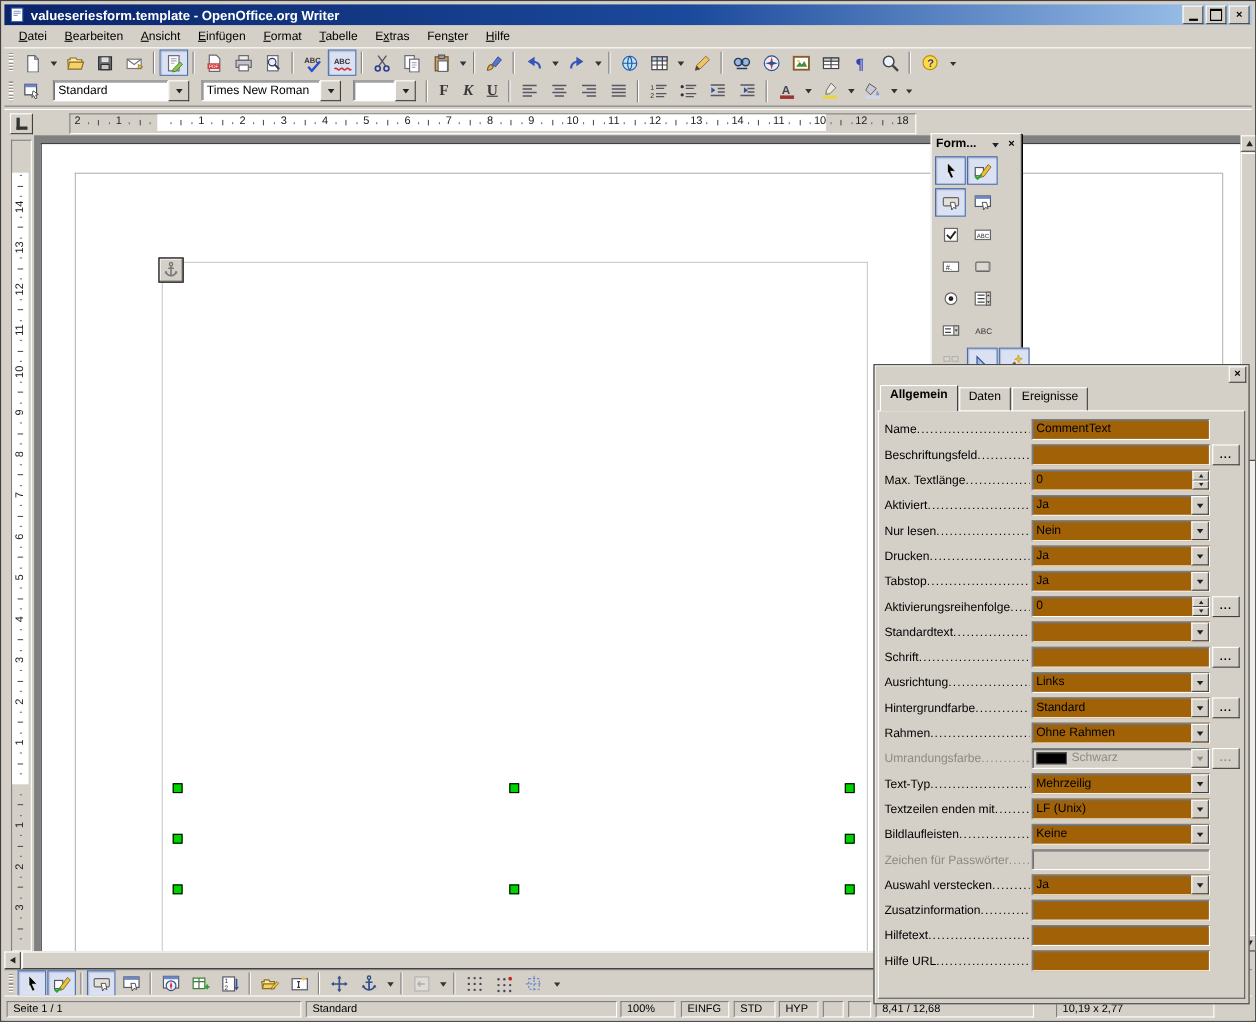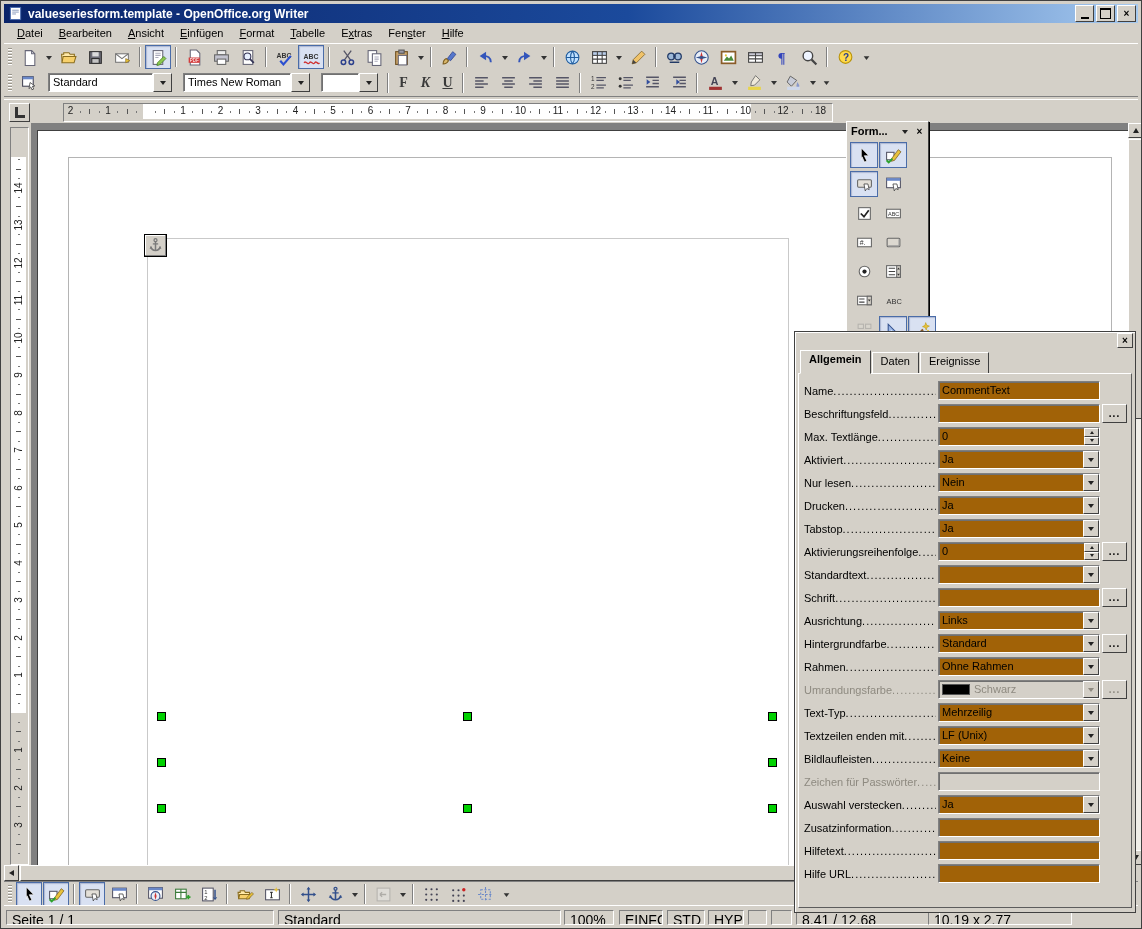--- a/index.html
+++ b/index.html
@@ -144,21 +144,21 @@
   .morezone{flex:none;width:27px;display:flex;justify-content:flex-end}
   .morebtn{width:23px;height:17px;background:#d4d0c8;border:1px solid;
     border-color:#fff #404040 #404040 #fff;display:flex;align-items:center;justify-content:center;
     font-weight:bold;font-size:10px;letter-spacing:1px}
   .morebtn.disabled{color:#8e8a80}
   .swatch{display:inline-block;width:26px;height:9px;background:#000;border:1px solid #555}
   
   #statusbar{position:absolute;left:3px;right:3px;top:904px;height:22px;background:#d4d0c8;
     border-top:1px solid #fff;z-index:2}
   .scell{position:absolute;top:4px;height:15px;border:1px solid;border-color:#808080 #fff #fff #808080;
-    font-size:14px;padding:1px 5px 0;white-space:nowrap;box-sizing:border-box;overflow:hidden}
+    font-size:10px;padding:1px 5px 0;white-space:nowrap;box-sizing:border-box;overflow:hidden}
 </style>
 </head>
 <body>
 
 <div id="titlebar">
   <span class="ico" id="app-icon">
       <span class="ico">
         <svg viewBox="0 0 16 16" width="15" height="15">
           <rect x="2.5" y="1.5" width="11" height="13" fill="#fff" stroke="#4466aa"></rect>
           <path d="M4.5 4.5h7M4.5 6.5h7M4.5 8.5h4" stroke="#8899bb" fill="none"></path>
@@ -1381,14 +1381,14 @@
 <div id="statusbar">
     <div class="scell" style="left: 2px; width: 268px;">Seite 1 / 1</div>
     <div class="scell" style="left: 274px; width: 283px;">Standard</div>
     <div class="scell" style="left: 560px; width: 50px;">100%</div>
     <div class="scell" style="left: 615px; width: 44px;">EINFG</div>
     <div class="scell" style="left: 663px; width: 38px;">STD</div>
     <div class="scell" style="left: 704px; width: 36px;">HYP</div>
     <div class="scell" style="left: 744px; width: 19px;"></div>
     <div class="scell" style="left: 767px; width: 21px;"></div>
     <div class="scell" style="left: 792px; width: 144px;">8,41 / 12,68</div>
-    <div class="scell" style="left: 924px; width: 144px;">10,19 x 2,77</div>
+    <div class="scell" style="left: 956px; width: 144px;">10,19 x 2,77</div>
   </div>
 
 </body></html>

